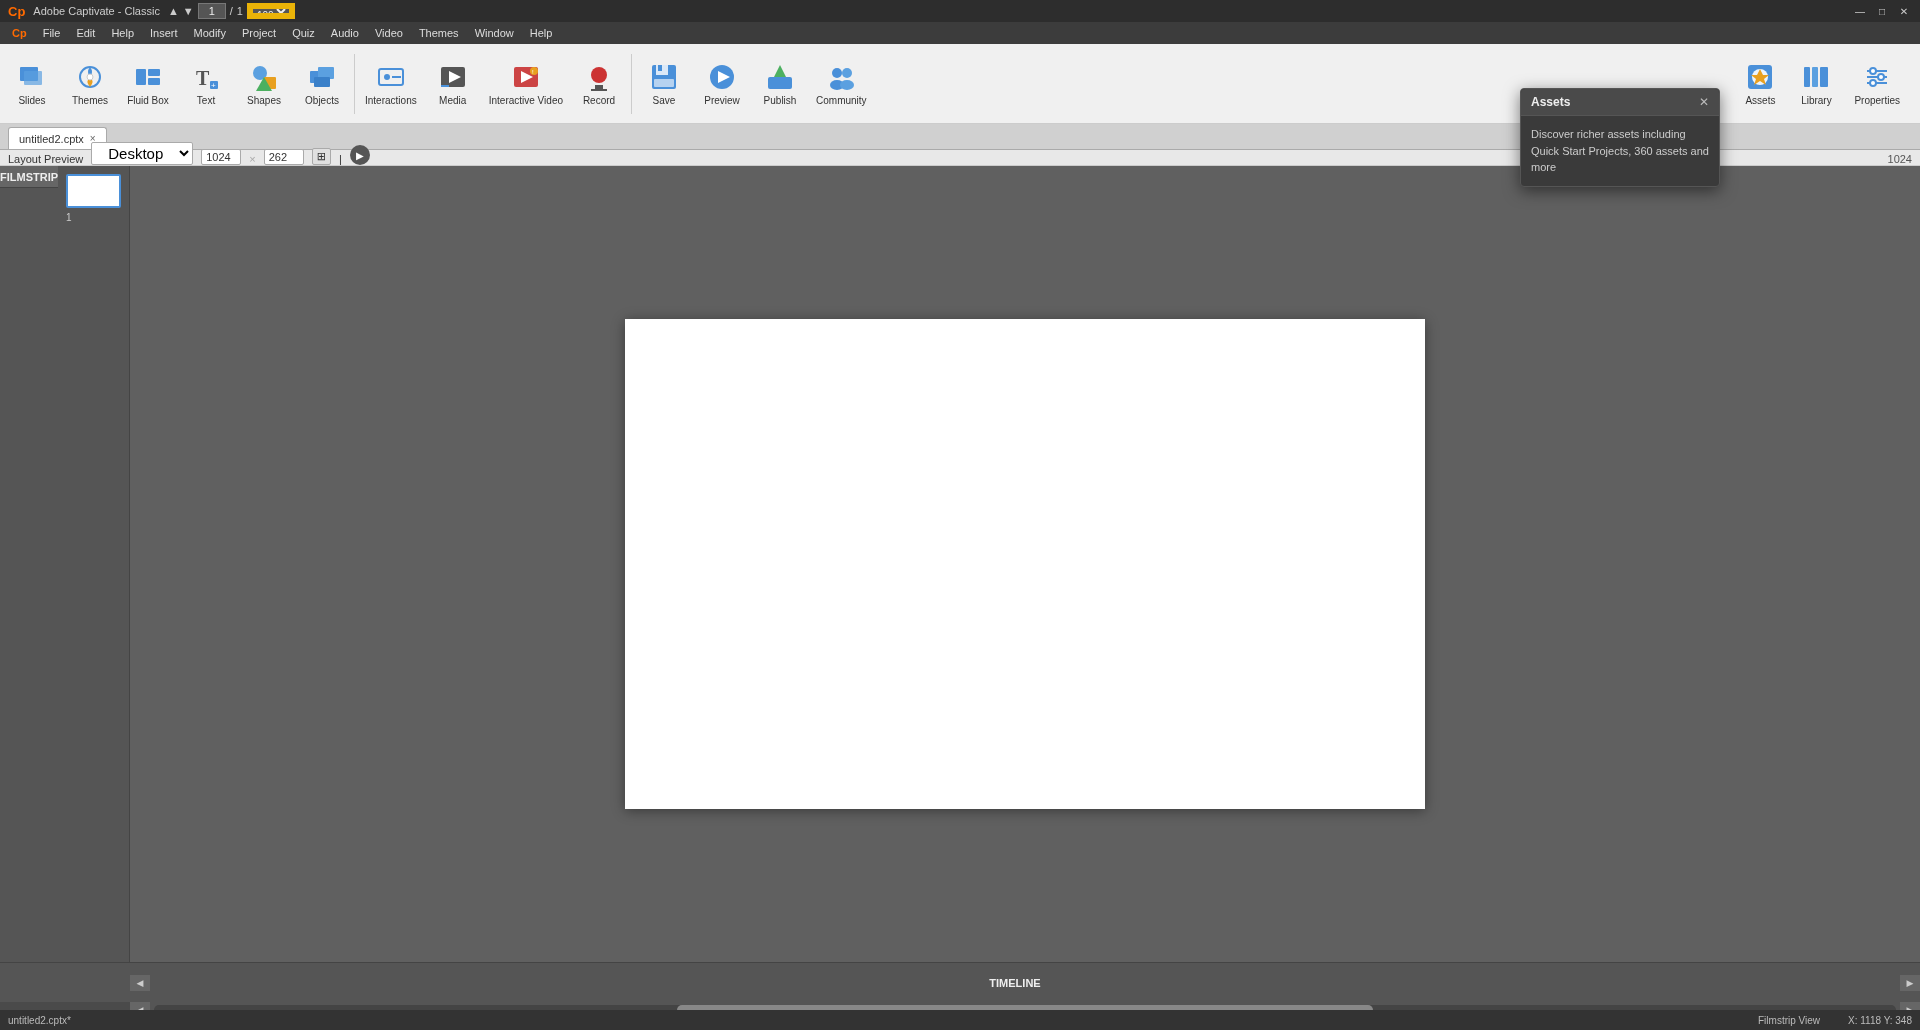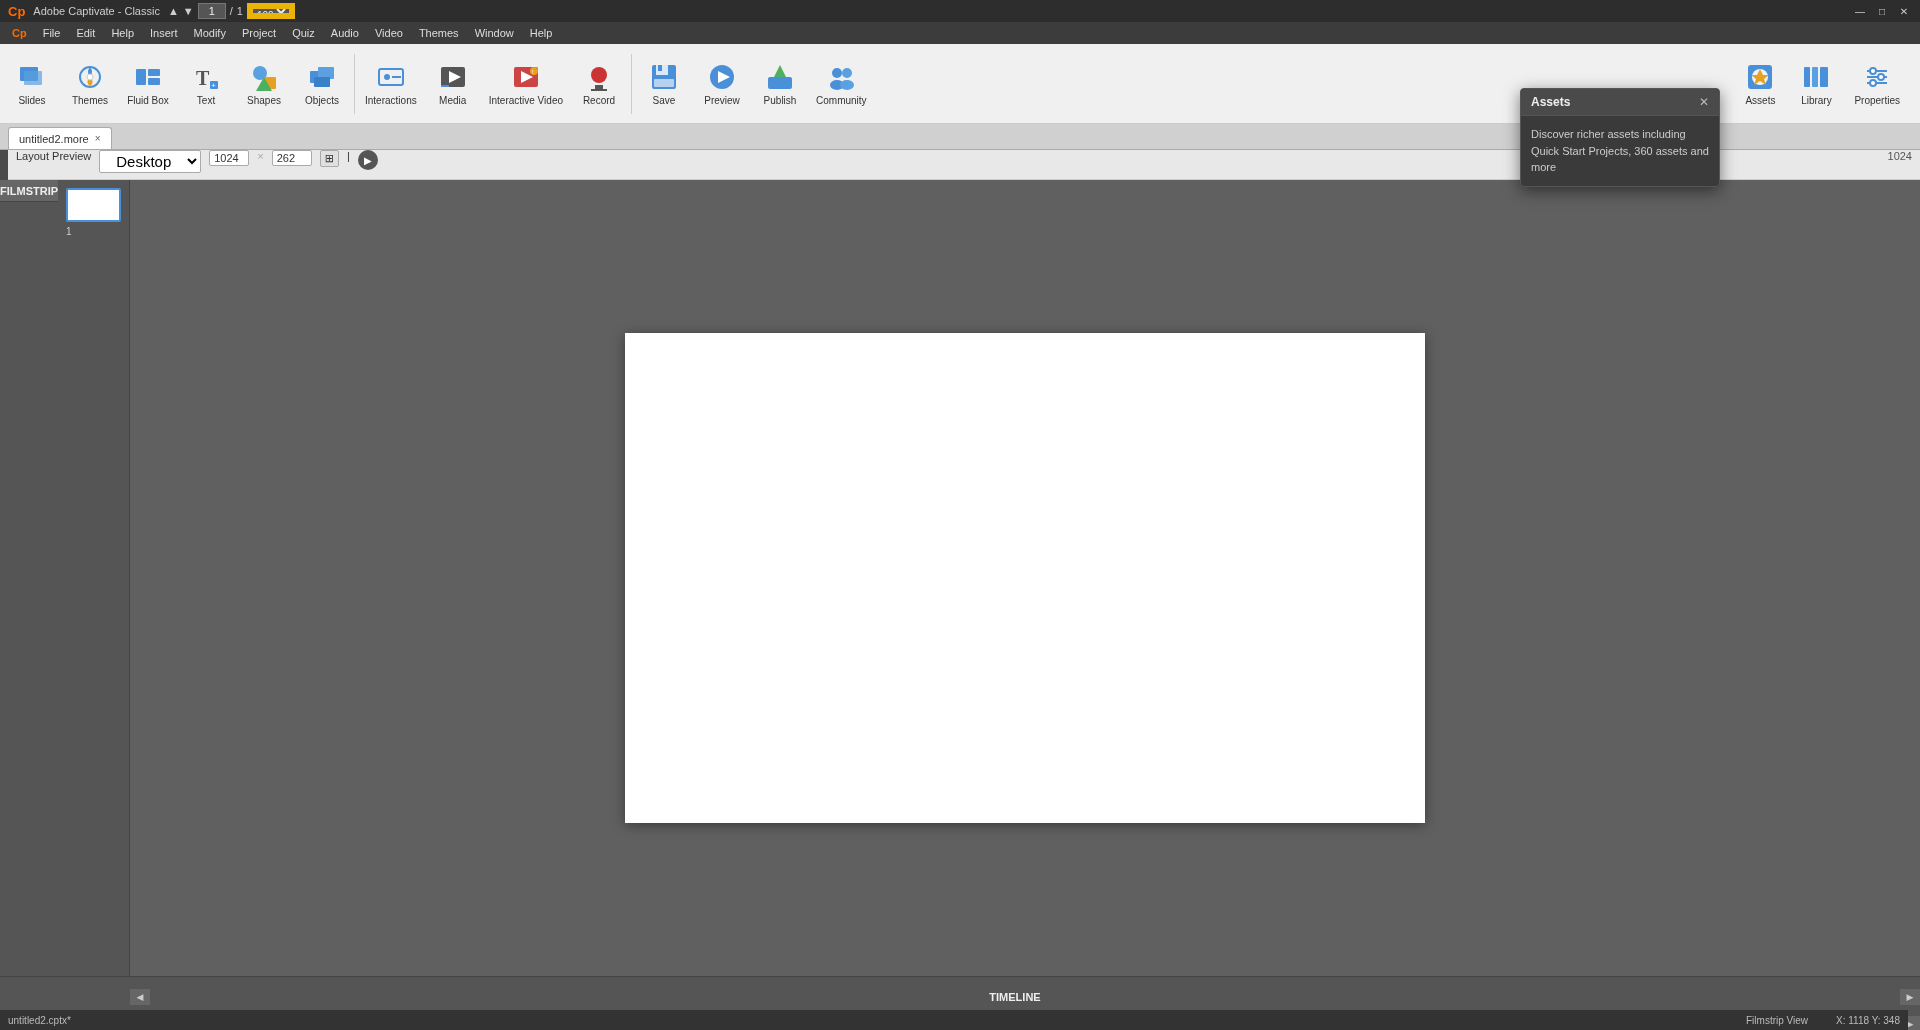--- a/index.html
+++ b/index.html
@@ -117,30 +117,29 @@
       gap: 6px;
       cursor: pointer;
       font-size: 11px;
       color: #333;
     }
     .tab.active { background: #fff; }
     .tab-close { font-size: 10px; color: #666; cursor: pointer; }
 
     
     #layout-bar {
-      height: 30px;
+      height: 16px;
       background: #e8e8e8;
       display: flex;
-      align-items: flex-start;
+      align-items: flex-end;
       padding: 0 8px;
       gap: 8px;
       border-bottom: 1px solid #ccc;
       font-size: 11px;
       color: #333;
-      margin-left: 8px;
     }
     #layout-bar select {
       font-size: 15px;
       padding: 1px 12px;
       border: 1px solid #aaa;
       background: #fff;
       border-radius: 2px;
     }
     #layout-bar .dim-box {
       background: #fff;
@@ -244,21 +243,21 @@
       height: 20px;
       background: #333;
       display: flex;
       align-items: center;
       padding: 0 8px;
       font-size: 10px;
       color: #bbb;
       position: absolute;
       bottom: 0;
       left: 0;
-      right: 12px;
+      right: 0;
     }
     #statusbar .status-right {
       margin-left: auto;
       display: flex;
       gap: 28px;
     }
 
     
     #assets-popup {
       position: absolute;
@@ -565,21 +564,21 @@
           <circle cx="10" cy="20" r="3" fill="#fff" stroke="#4a90d9" stroke-width="2"></circle>
         </svg>
       </div>
       <span class="tool-label">Properties</span>
     </div>
   </div>
 </div>
 
 <div id="tabbar">
   <div class="tab active">
-    <span>untitled2.more</span>
+    <span>untitled2.cptx</span>
     <span class="tab-close">×</span>
   </div>
 </div>
 
 <div id="layout-bar">
   <span>Layout Preview</span>
   <select>
     <option>Desktop</option>
     <option>Tablet</option>
     <option>Mobile</option>

